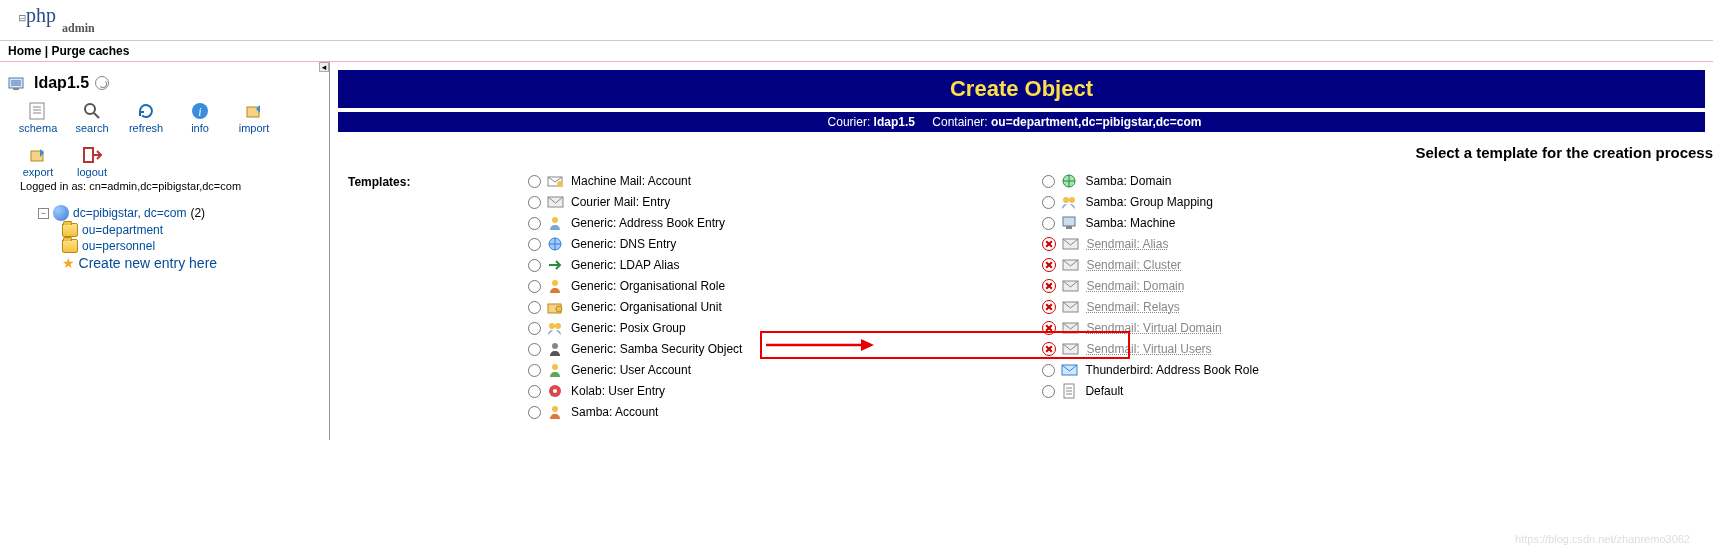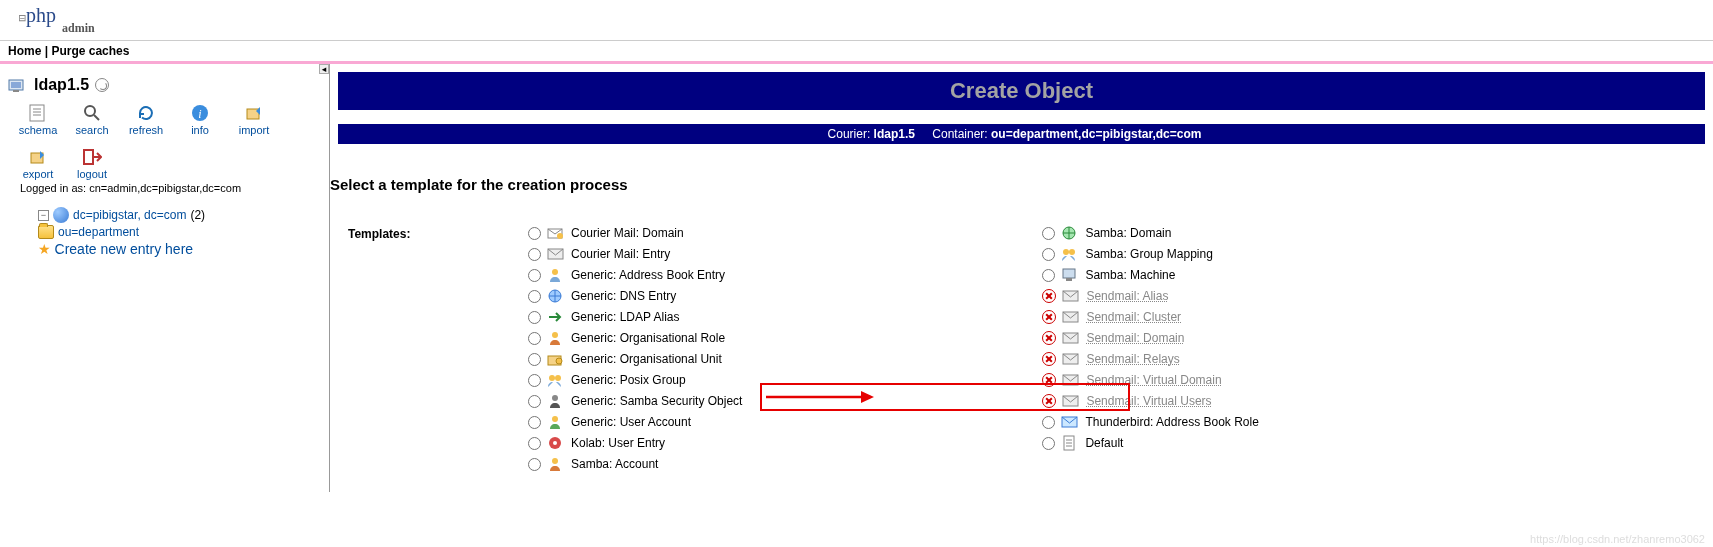--- a/index.html
+++ b/index.html
@@ -5,73 +5,73 @@
     * { box-sizing: border-box; margin: 0; padding: 0; }
     body { font-family: Verdana, Arial, sans-serif; font-size: 12px; color: #000; background: #fff; }
     a { color: #004d9c; text-decoration: none; }
 
     .logo { padding: 4px 8px; }
     .logo .php { font-family: Georgia, serif; font-weight: normal; font-size: 20px; color: #2a4a8a; }
     .logo .ldap { font-family: Georgia, serif; font-weight: bold; font-size: 22px; color: #8a1a1a; display:inline-block; margin-left: 22px; margin-top:-4px}
     .logo .admin { font-family: Georgia, serif; font-weight: bold; font-size: 12px; color: #555; display:inline-block; margin-left: 36px; margin-top:-4px}
     .logo .prefix { color:#888; font-size:12px; display:inline-block; width:18px; text-align:right; font-family:monospace;}
 
-    .navbar { border-top: 1px solid #ccc; border-bottom: 3px solid #f9a8d4; padding: 3px 8px; font-weight: bold; font-size: 12px; }
+    .navbar { border-top: 1px solid #ccc; border-bottom: 1px solid #f9a8d4; padding: 3px 8px; font-weight: bold; font-size: 12px; }
     .navbar a { color: #000; }
 
     .layout { display: flex; }
     .sidebar { width: 330px; border-right: 1px solid #999; padding: 8px 6px; position: relative; }
     .collapse-handle { position: absolute; right: 0px; top: 0px; border:1px solid #aaa; width:10px;height:10px; font-size:9px; line-height:8px; background:#eee; text-align:center;}
     .main { flex: 1; padding: 0; }
 
     .server-title { display:flex; align-items:center; gap:6px; font-weight:bold; font-size:16px; margin:4px 2px 8px 2px;}
     .server-title .srv-icon { width:20px; height:18px; display:inline-block; }
     .refresh-ind { width:14px;height:14px; border-radius:50%; border:1px solid #888; display:inline-block; position:relative;}
     .refresh-ind:after { content:""; position:absolute; left:3px; top:3px; width:6px;height:6px; border:1px solid #888; border-top-color:transparent; border-left-color:transparent; border-radius:50%;}
 
     .toolbar { display:flex; gap:10px; margin:4px 0 2px 10px; flex-wrap:wrap;}
     .toolbar-item { display:flex; flex-direction:column; align-items:center; width:44px; color:#004d9c; cursor:pointer; font-size:11px;}
     .toolbar-item .ico { width:22px; height:22px; display:flex; align-items:center; justify-content:center;}
     .logged-in { font-size: 11px; margin: 2px 0 12px 4px; padding-left: 10px; }
 
     .tree { margin-left: 32px; font-size:12px;}
     .tree-row { display:flex; align-items:center; gap:4px; padding:1px 0; cursor:pointer;}
-    .tree-children { }
+    .tree-children { margin-left: 24px; }
     .tree-label { color:#004d9c; }
     .tree-label.star { color:#004d9c; }
     .expander { width:11px; height:11px; border:1px solid #888; display:inline-flex; align-items:center; justify-content:center; font-size:9px; line-height:9px; color:#555; background:#fff;}
     .globe { width:16px;height:16px; border-radius:50%; background: radial-gradient(circle at 30% 30%, #9ecbff, #3a7bd5);}
     .folder { width:16px;height:14px; background: linear-gradient(#ffe18a,#f5c23d); border:1px solid #b48a1a; border-radius:2px; position:relative;}
     .folder:before{content:"";position:absolute;left:0;top:-3px;width:7px;height:3px;background:#f5c23d;border:1px solid #b48a1a;border-bottom:none;border-radius:2px 2px 0 0;}
     .star { color:#f5a623; font-size:14px;}
 
-    .title-bar { background: #000080; color:#a3a3a3; text-align:center; font-size:22px; font-weight:bold; padding:6px 0; margin:8px 8px 14px 8px;}
+    .title-bar { background: #000080; color:#fde047; text-align:center; font-size:22px; font-weight:bold; padding:6px 0; margin:8px 8px 4px 8px;}
     .sub-bar { background: #000080; color:#fff; text-align:center; font-size:12px; font-weight:bold; padding:3px 0; margin:0 8px;}
     .sub-bar .lbl { font-weight:normal;}
     .sub-bar .val { font-weight:bold; margin-right:14px;}
 
-    .instruction { text-align:left; font-weight:bold; font-size:15px; margin:32px 0;}
+    .instruction { text-align:right; font-weight:bold; font-size:15px; margin:12px 0;}
 
     .template-area { display:flex; padding:0 2px 20px 18px; }
     .templates-label { font-weight:bold; width:180px; padding-top:2px;}
     .column { display:flex; flex-direction:column; gap:5px; }
     .col1 { margin-right: 300px;}
     .row { display:flex; align-items:center; gap:6px; white-space:nowrap;}
     .row input[type=radio] { margin:0;}
     .tpl-icon { width:18px; height:16px; display:inline-flex; align-items:center; justify-content:center;}
     .disabled-x { width:14px;height:14px; border-radius:50%; background:#fff; border:1px solid #c00; position:relative; display:inline-block;}
     .disabled-x:before,.disabled-x:after{content:"";position:absolute;left:2px;top:5px;width:8px;height:2px;background:#c00;}
     .disabled-x:before{transform:rotate(45deg);}
     .disabled-x:after{transform:rotate(-45deg);}
     .dotted { color:#888; text-decoration: underline dotted; }
 
     .highlight-box { position:absolute; border:2px solid #e60000; left:430px; width:370px; height:28px; pointer-events:none;}
     .arrow-svg { position:absolute; pointer-events:none;}
 
-    .watermark { position:fixed; right:8px; bottom:2px; color:#ddd; font-size:11px;}
+    .watermark { position:fixed; right:23px; bottom:2px; color:#ddd; font-size:11px;}
 
     
     svg { display:block;}
   </style>
 </head>
 <body>
 
 <div class="logo">
   <div><span class="prefix">⊟</span><span class="php">php</span></div>
   <div style="margin-top:-6px"><span class="prefix"></span><span class="admin">admin</span></div>
@@ -178,20 +178,24 @@
         <span class="globe"></span>
         <span class="tree-label">dc=pibigstar, dc=com</span>
         <span style="color:#000">(2)</span>
       </div>
       <div class="tree-children">
         <div class="tree-row">
           <span class="folder"></span>
           <span class="tree-label">ou=department</span>
         </div>
         <div class="tree-row">
+          <span class="folder"></span>
+          <span class="tree-label">ou=personnel</span>
+        </div>
+        <div class="tree-row">
           <span class="star">★</span>
           <span class="tree-label star">Create new entry here</span>
         </div>
       </div>
     </div>
   </div>
 
   <div class="main">
     <div class="title-bar">Create Object</div>
     <div class="sub-bar">
@@ -209,21 +213,21 @@
       <div class="column col1" id="col1">
           <div class="row">
             <input type="radio" name="template" style="">
             <span class="tpl-icon">
               <svg width="18" height="16" viewBox="0 0 18 16">
                 <rect x="1" y="4" width="14" height="9" fill="#fff" stroke="#888"></rect>
                 <path d="M1 4l7 5 7-5" fill="none" stroke="#888"></path>
                 <circle cx="13" cy="11" r="3" fill="#f5c04a"></circle>
               </svg>
             </span>
-            <span>Courier Mail: Domain</span>
+            <span>Machine Mail: Account</span>
           </div>
           <div class="row">
             <input type="radio" name="template" style="">
             <span class="tpl-icon">
               <svg width="18" height="16" viewBox="0 0 18 16">
                 <rect x="1" y="3" width="15" height="10" fill="#eee" stroke="#888"></rect>
                 <path d="M1 3l7.5 6L16 3" fill="none" stroke="#888"></path>
               </svg>
             </span>
             <span>Courier Mail: Entry</span>

